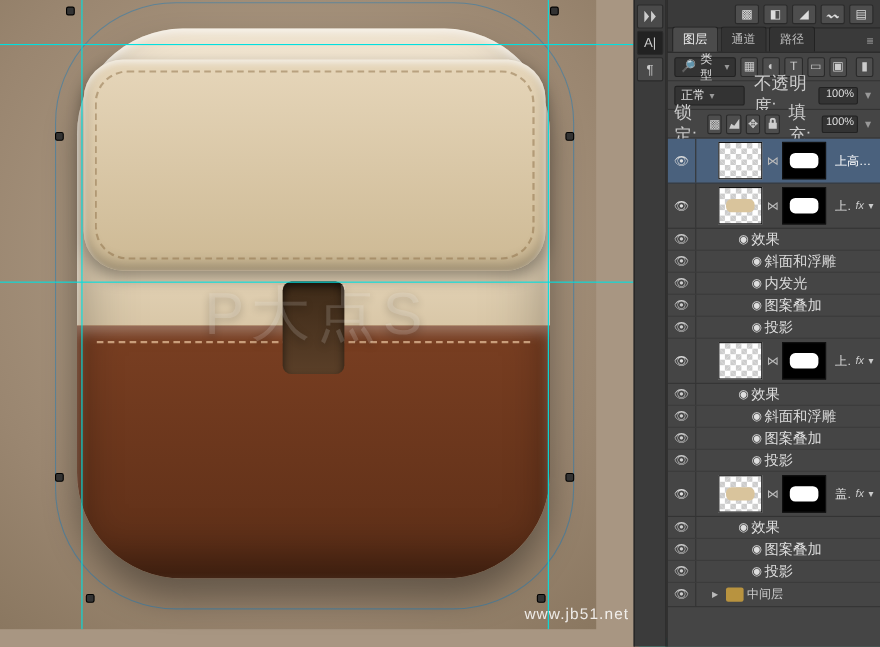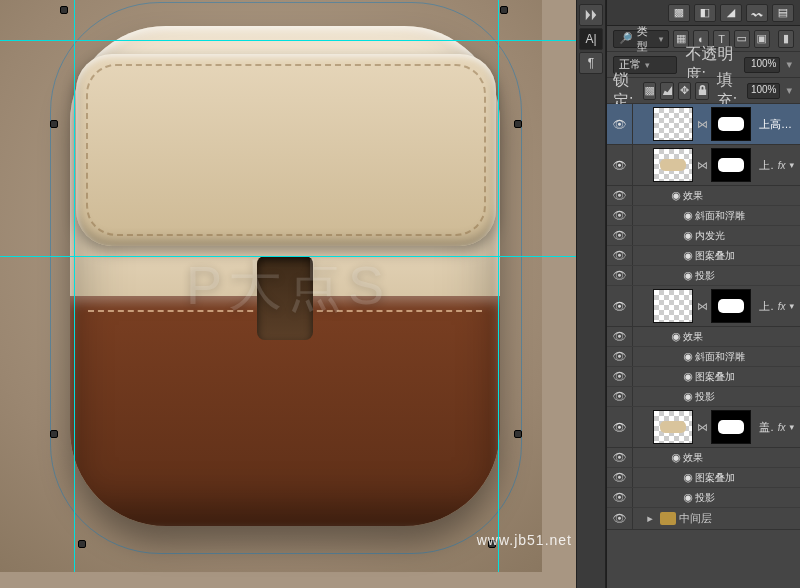--- a/index.html
+++ b/index.html
@@ -98,21 +98,21 @@
       opacity:0.92;
     }
     .bottom-watermark .txt1 {
       position:absolute; right:10px; bottom:28px; color:#fff; font-size:18px; font-weight:bold;
       text-shadow:0 1px 2px rgba(0,0,0,0.3);
     }
     .bottom-watermark .txt2 {
       position:absolute; right:10px; bottom:10px; color:#e8fffc; font-size:11px;
     }
     .url-wm {
-      position:absolute; right:228px; bottom:40px; color:rgba(255,255,255,0.85);
+      position:absolute; right:228px; bottom:22px; color:rgba(255,255,255,0.85);
       font-size:14px; letter-spacing:1px; pointer-events:none;
     }
 
     
     .vtoolbar {
       position:absolute; left:576px; top:0; width:30px; height:588px;
       background:#3b3b3b; border-left:1px solid #222; border-right:1px solid #222;
       display:flex; flex-direction:column; align-items:center; padding-top:4px; gap:2px;
     }
     .vtoolbar .tbtn {
@@ -218,21 +218,21 @@
     .layer.selected .name { color:#fff; }
     .fxlabel { color:#ccc; font-size:10px; font-style:italic; padding:0 4px; }
     .fxdrop { color:#ccc; font-size:9px; padding-right:6px; }
     
     .fxrow {
       display:flex; align-items:center; height:20px;
       border-bottom:1px solid #3b3b3b;
     }
     .fxrow .viscol { width:26px; align-self:stretch; border-right:1px solid #333; display:flex; align-items:center; justify-content:center;}
     .fxrow .bullet { width:14px; text-align:center; color:#ddd; }
-    .fxrow .fxname { color:#ddd; font-size:10px; }
+    .fxrow .fxname { color:#ddd; font-size:13px; }
     .grouprow {
       display:flex; align-items:center; height:22px; border-bottom:1px solid #333;
     }
     .grouprow .arrow{width:14px;text-align:center;color:#bbb;cursor:pointer;}
     .grouprow .foldericon{width:16px;height:13px;background:#b8933f;border-radius:2px;margin:0 3px;}
     
     .histtab {
       height:22px; border-top:1px solid #222; background:#3a3a3a;
       display:flex; align-items:flex-end; padding-left:4px;
     }
@@ -292,20 +292,26 @@
 <div class="panel">
 
   <div class="optbar">
     <div class="obtn">▩</div>
     <div class="obtn">◧</div>
     <div class="obtn">◢</div>
     <div class="obtn">〰</div>
     <div class="obtn">▤</div>
   </div>
 
+  <div class="ptabs">
+    <div class="ptab active">图层</div>
+    <div class="ptab">通道</div>
+    <div class="ptab">路径</div>
+    <div class="ptab-menu">≡</div>
+  </div>
 
   <div class="frow">
     <div class="sel-box" style="width:62px">
       <span>🔎</span>
       <span>类型</span>
       <span class="drop">▾</span>
     </div>
     <div class="mini">▦</div>
     <div class="mini">◐</div>
     <div class="mini">T</div>

